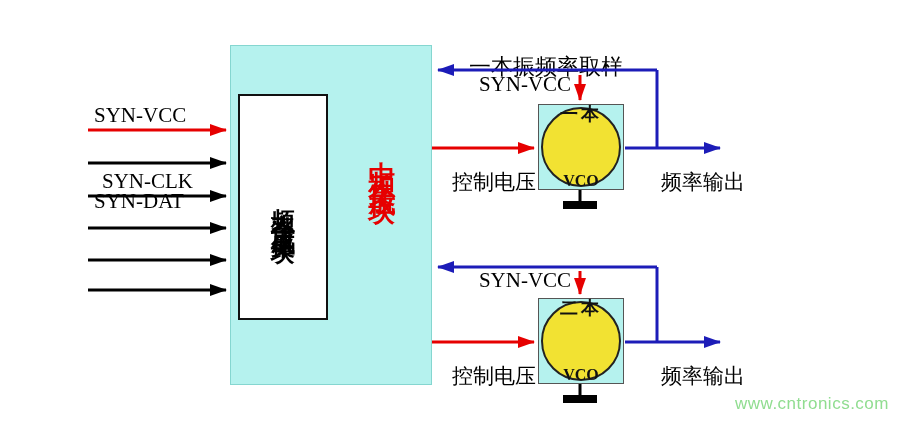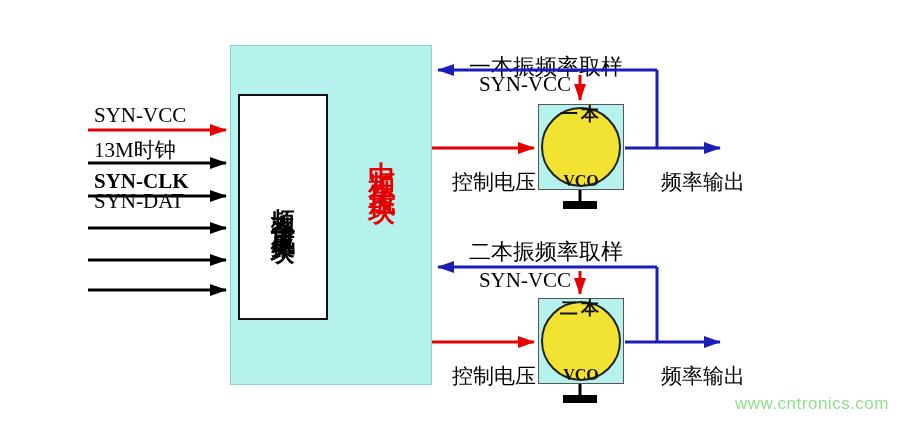--- a/index.html
+++ b/index.html
@@ -16,21 +16,21 @@
     background:#ffffff;border:2px solid #111;box-sizing:border-box;
     display:flex;align-items:center;justify-content:center;
   }
   .vtext{writing-mode:vertical-rl;text-orientation:upright;}
   .synth-label{font-size:24px;font-weight:bold;letter-spacing:5px;color:#000;}
   .if-label{
     position:absolute;left:364px;top:140px;height:190px;
     font-size:27px;font-weight:bold;color:#e60000;letter-spacing:9px;
   }
   .in-label{position:absolute;left:94px;font-size:21px;color:#000;white-space:nowrap;}
-  .bold{font-weight:bold;}
+  .bold{font-weight:normal;margin-left:8px;}
   .vco-square{
     position:absolute;left:538px;width:86px;height:86px;
     background:#b5f2ee;border:1px solid #555;box-sizing:border-box;
     display:flex;align-items:center;justify-content:center;
   }
   .vco-circle{
     width:80px;height:80px;border-radius:50%;background:#f2e232;
     border:2px solid #222;box-sizing:border-box;
     display:flex;flex-direction:column;align-items:center;justify-content:center;line-height:1.12;
   }
@@ -52,42 +52,40 @@
 
   <div class="main-block"></div>
 
   <div class="synth-block">
     <span class="vtext synth-label">频率合成成集块</span>
   </div>
 
   <div class="if-label vtext">中频集成块</div>
 
   <div class="in-label" style="top:103px">SYN-VCC</div>
-  <div class="in-label" style="top:136px">13M时钟</div>
   <div class="in-label bold" style="top:169px">SYN-CLK</div>
   <div class="in-label" style="top:189px">SYN-DAT</div>
 
   <div class="vco-square" style="top:104px">
     <div class="vco-circle">
       <span class="vco-name">一本</span>
       <span class="vco-type">VCO</span>
     </div>
   </div>
   <div class="lbl lbl-big" style="left:451px;top:52px;width:190px">一本振频率取样</div>
   <div class="lbl" style="left:450px;top:72px;width:150px">SYN-VCC</div>
   <div class="lbl" style="left:446px;top:168px;width:96px">控制电压</div>
   <div class="lbl" style="left:648px;top:168px;width:110px">频率输出</div>
 
   <div class="vco-square" style="top:298px">
     <div class="vco-circle">
       <span class="vco-name">二本</span>
       <span class="vco-type">VCO</span>
     </div>
   </div>
-  <div class="lbl lbl-big" style="left:451px;top:237px;width:190px">二本振频率取样</div>
   <div class="lbl" style="left:450px;top:268px;width:150px">SYN-VCC</div>
   <div class="lbl" style="left:446px;top:362px;width:96px">控制电压</div>
   <div class="lbl" style="left:648px;top:362px;width:110px">频率输出</div>
 
   <div class="watermark">www.cntronics.com</div>
 
   <svg class="lines" width="918" height="421" viewBox="0 0 918 421">
     <defs>
       <marker id="mR" orient="auto" markerUnits="userSpaceOnUse" markerWidth="18" markerHeight="14" refX="16" refY="6">
         <path d="M0,0 L17,6 L0,12 Z" fill="#e60000"></path>

